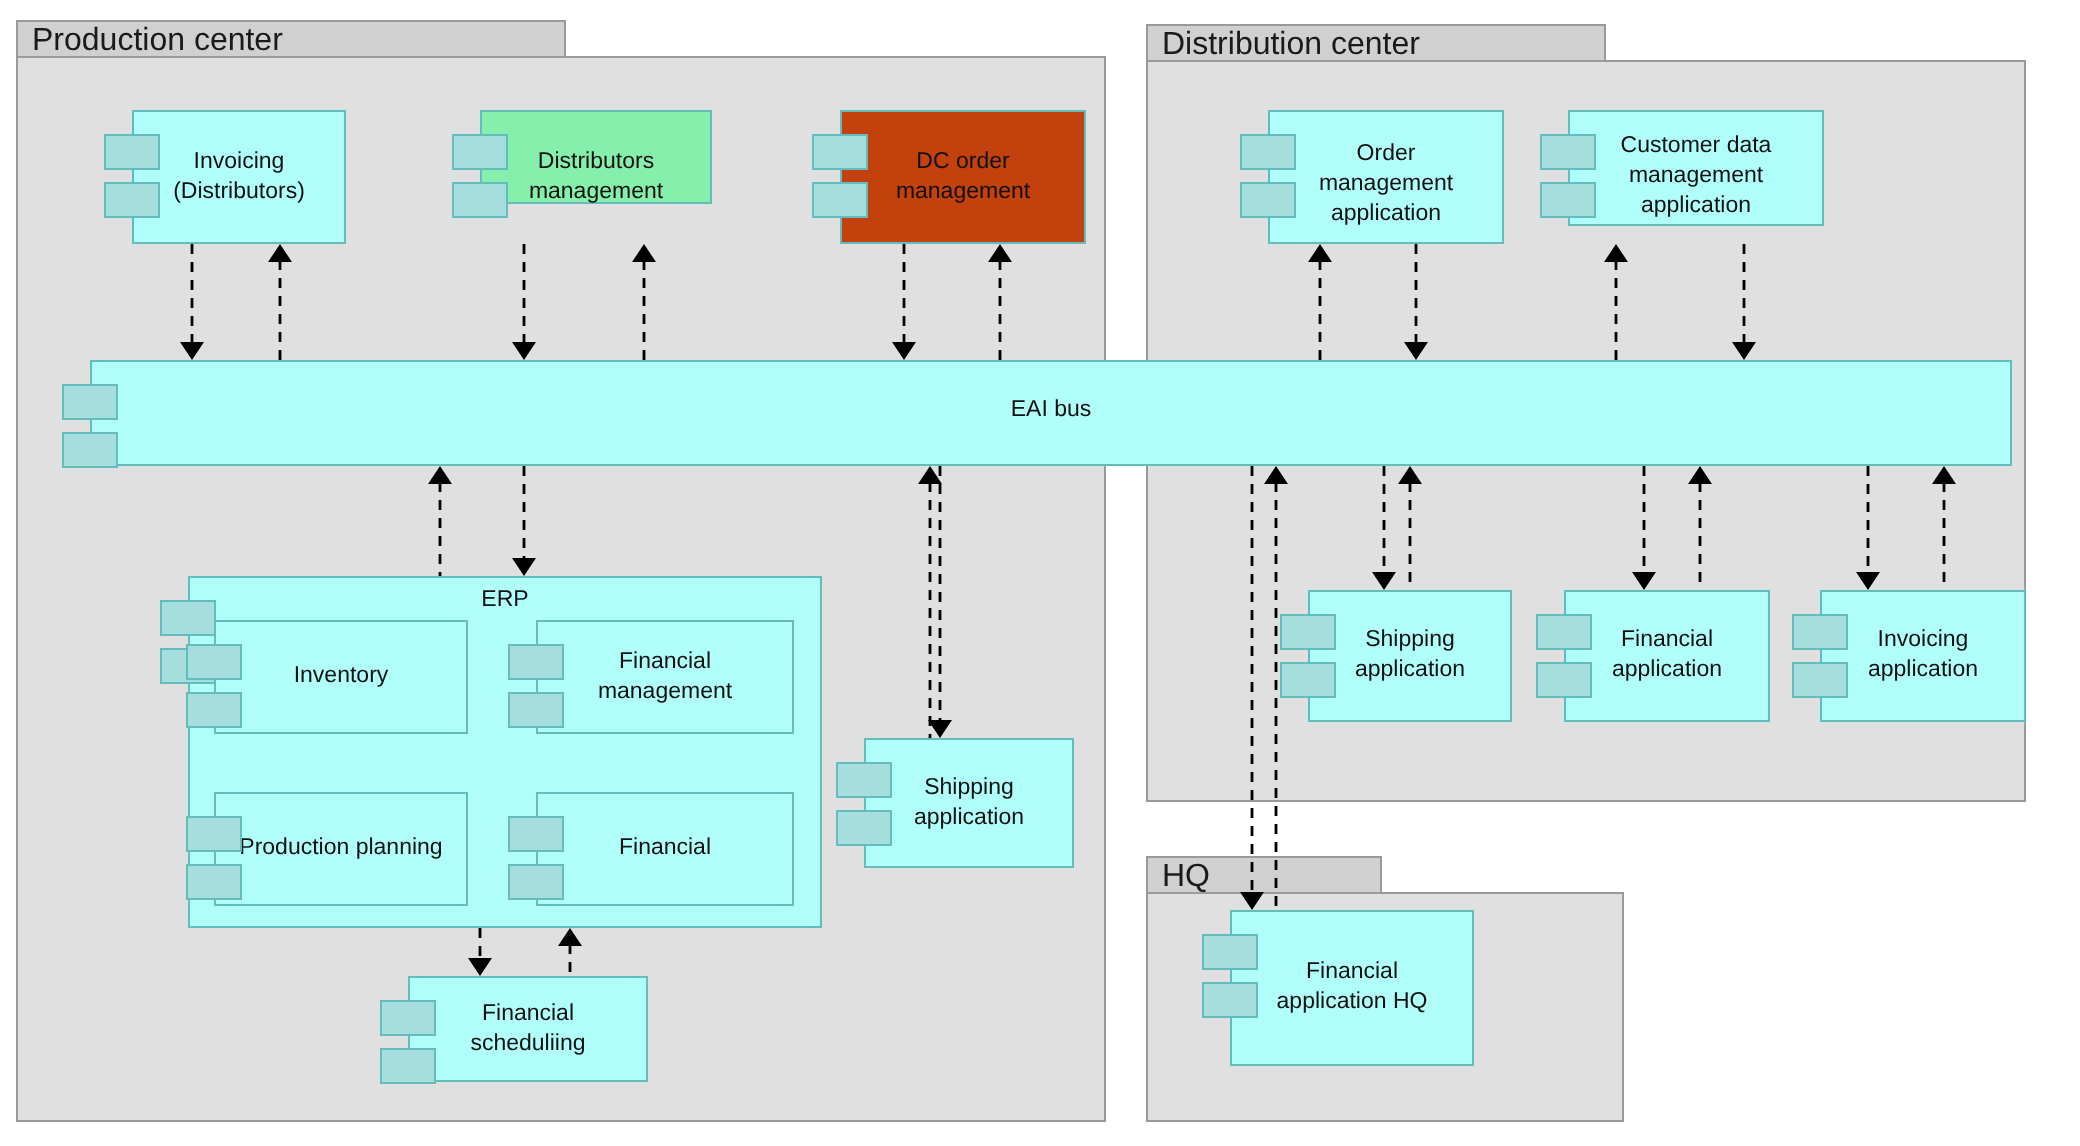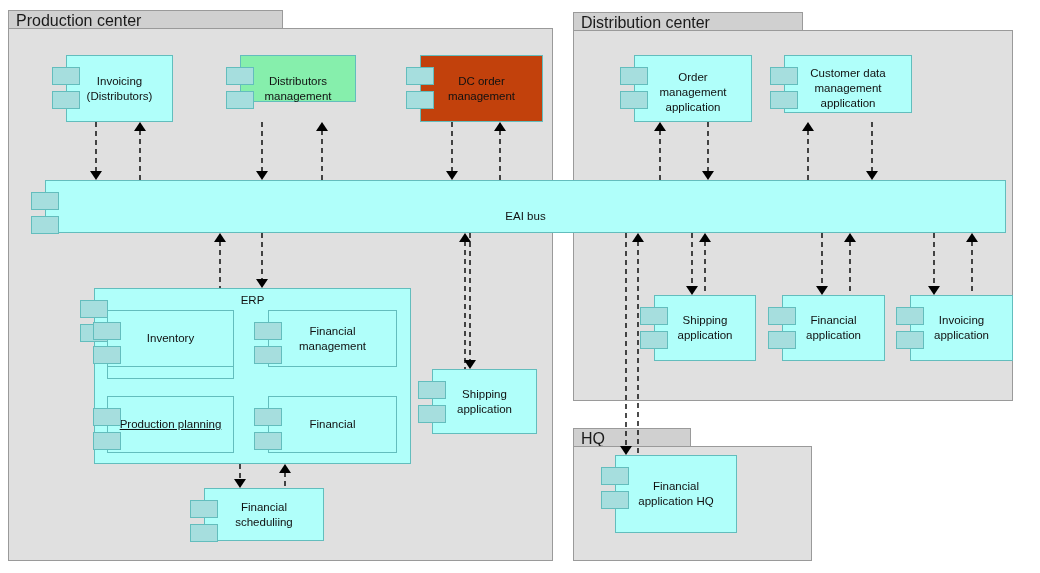--- a/index.html
+++ b/index.html
@@ -113,42 +113,42 @@
     <div class="lug" style="background: rgb(166, 222, 222); border-color: rgb(99, 189, 189); left: 620px; top: 67px; z-index: 5; position: absolute;"></div>
     <div class="lug" style="background: rgb(166, 222, 222); border-color: rgb(99, 189, 189); left: 620px; top: 91px; z-index: 5; position: absolute;"></div>
     <div class="comp" style="left: 784px; top: 55px; width: 128px; height: 58px; background: rgb(176, 255, 250); border-color: rgb(99, 189, 189); z-index: 4;">
       <div class="comp-label" style="top: 10px; z-index: 6;">Customer data
 management
 application</div>
     </div>
     <div class="lug" style="background: rgb(166, 222, 222); border-color: rgb(99, 189, 189); left: 770px; top: 67px; z-index: 5; position: absolute;"></div>
     <div class="lug" style="background: rgb(166, 222, 222); border-color: rgb(99, 189, 189); left: 770px; top: 91px; z-index: 5; position: absolute;"></div>
     <div class="comp" style="left: 45px; top: 180px; width: 961px; height: 53px; background: rgb(176, 255, 250); border-color: rgb(99, 189, 189); z-index: 4;">
-      <div class="comp-label" style="top: 28px; z-index: 6;">EAI bus</div>
+      <div class="comp-label" style="top: 17px; z-index: 6;">EAI bus</div>
     </div>
     <div class="lug" style="background: rgb(166, 222, 222); border-color: rgb(99, 189, 189); left: 31px; top: 192px; z-index: 5; position: absolute;"></div>
     <div class="lug" style="background: rgb(166, 222, 222); border-color: rgb(99, 189, 189); left: 31px; top: 216px; z-index: 5; position: absolute;"></div>
     <div class="comp" style="left: 94px; top: 288px; width: 317px; height: 176px; background: rgb(176, 255, 250); border-color: rgb(99, 189, 189); z-index: 3;">
       <div class="comp-label" style="top: 4px; z-index: 6;">ERP</div>
     </div>
     <div class="lug" style="background: rgb(166, 222, 222); border-color: rgb(99, 189, 189); left: 80px; top: 300px; z-index: 3; position: absolute;"></div>
     <div class="lug" style="background: rgb(166, 222, 222); border-color: rgb(99, 189, 189); left: 80px; top: 324px; z-index: 3; position: absolute;"></div>
-    <div class="comp" style="left: 107px; top: 310px; width: 127px; height: 69px; background: rgb(176, 255, 250); border-color: rgb(99, 189, 189); z-index: 4;">
+    <div class="comp" style="left: 107px; top: 310px; width: 127px; height: 57px; background: rgb(176, 255, 250); border-color: rgb(99, 189, 189); z-index: 4;">
       <div class="comp-label" style="top: 20px; z-index: 6;">Inventory</div>
     </div>
     <div class="lug" style="background: rgb(166, 222, 222); border-color: rgb(99, 189, 189); left: 93px; top: 322px; z-index: 5; position: absolute;"></div>
     <div class="lug" style="background: rgb(166, 222, 222); border-color: rgb(99, 189, 189); left: 93px; top: 346px; z-index: 5; position: absolute;"></div>
     <div class="comp" style="left: 268px; top: 310px; width: 129px; height: 57px; background: rgb(176, 255, 250); border-color: rgb(99, 189, 189); z-index: 4;">
       <div class="comp-label" style="top: 12.5px; z-index: 6;">Financial
 management</div>
     </div>
     <div class="lug" style="background: rgb(166, 222, 222); border-color: rgb(99, 189, 189); left: 254px; top: 322px; z-index: 5; position: absolute;"></div>
     <div class="lug" style="background: rgb(166, 222, 222); border-color: rgb(99, 189, 189); left: 254px; top: 346px; z-index: 5; position: absolute;"></div>
     <div class="comp" style="left: 107px; top: 396px; width: 127px; height: 57px; background: rgb(176, 255, 250); border-color: rgb(99, 189, 189); z-index: 4;">
-      <div class="comp-label" style="top: 20px; z-index: 6; text-decoration: underline;">Production planning</div>
+      <div class="comp-label" style="top: 20px; z-index: 6;">Production planning</div>
     </div>
     <div class="lug" style="background: rgb(166, 222, 222); border-color: rgb(99, 189, 189); left: 93px; top: 408px; z-index: 5; position: absolute;"></div>
     <div class="lug" style="background: rgb(166, 222, 222); border-color: rgb(99, 189, 189); left: 93px; top: 432px; z-index: 5; position: absolute;"></div>
     <div class="comp" style="left: 268px; top: 396px; width: 129px; height: 57px; background: rgb(176, 255, 250); border-color: rgb(99, 189, 189); z-index: 4;">
       <div class="comp-label" style="top: 20px; z-index: 6;">Financial</div>
     </div>
     <div class="lug" style="background: rgb(166, 222, 222); border-color: rgb(99, 189, 189); left: 254px; top: 408px; z-index: 5; position: absolute;"></div>
     <div class="lug" style="background: rgb(166, 222, 222); border-color: rgb(99, 189, 189); left: 254px; top: 432px; z-index: 5; position: absolute;"></div>
     <div class="comp" style="left: 432px; top: 369px; width: 105px; height: 65px; background: rgb(176, 255, 250); border-color: rgb(99, 189, 189); z-index: 4;">
       <div class="comp-label" style="top: 16.5px; z-index: 6;">Shipping

